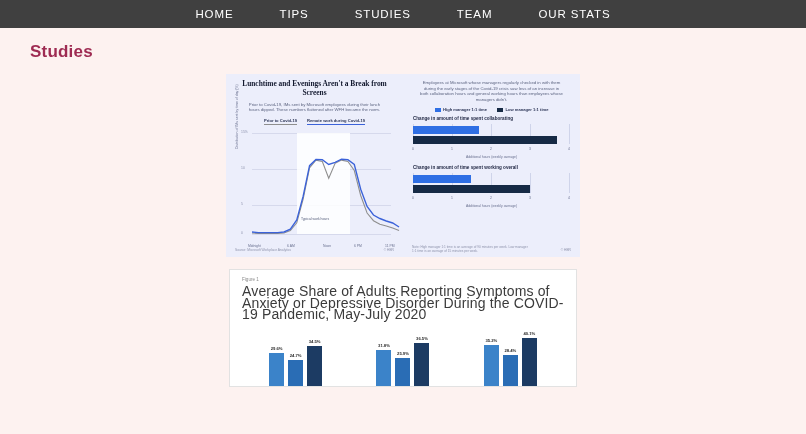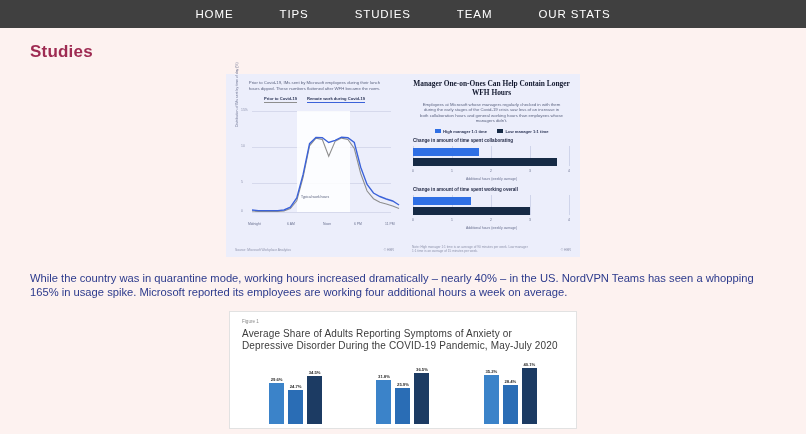--- a/index.html
+++ b/index.html
@@ -161,21 +161,21 @@
     width: 348px;
     background: #ffffff;
     border: 0.8px solid #e2e2e2;
     padding: 7px 12px 0 12px;
     height: 118px;
     overflow: hidden;
     position: relative;
   }
   .fig-num { font-size: 4.6px; color: #8a8a8a; margin-bottom: 4px; }
   .fig-title {
-    font-size: 10px; line-height: 11.5px; color: #3b3b3b;
+    font-size: 14px; line-height: 11.5px; color: #3b3b3b;
     letter-spacing: 0.15px;
   }
   .fig-plot {
     position: relative; height: 62px; margin-top: 11px;
     display: flex; justify-content: space-around; align-items: flex-end;
   }
   .fig-group { display: flex; align-items: flex-end; gap: 4px; }
   .fig-barwrap { position: relative; display: flex; flex-direction: column; align-items: center; justify-content: flex-end; }
   .fig-bar { width: 15px; }
   .fig-lbl {
@@ -196,20 +196,21 @@
   </div>
 </div>
 
 <div class="page">
 
   <h1 class="page-title">Studies</h1>
 
   <div class="charts-row">
 
     <div class="chart-panel left">
+      <div class="ch-title">Lunchtime and Evenings Aren't a Break from Screens</div>
       <div class="ch-sub">Prior to Covid-19, IMs sent by Microsoft employees during their lunch hours dipped. These numbers flattened after WFH became the norm.</div>
       <div class="ch-legend">
         <span class="lg">
           <span class="lg-label lg-plain">Prior to Covid-19</span>
         </span>
         <span class="lg">
           <span class="lg-label lg-underline">Remote work during Covid-19</span>
         </span>
       </div>
 
@@ -241,21 +242,20 @@
         <div class="xtick" style="left:150px;">11 PM</div>
       </div>
 
       <div class="ch-source">Source: Microsoft Workplace Analytics</div>
       <div class="ch-credit">© HBR</div>
     </div>
 
     <div class="divider-v"></div>
 
     <div class="chart-panel right">
-      <div class="ch-title">Manager One-on-Ones Can Help Contain Longer WFH Hours</div>
       <div class="ch-sub">Employees at Microsoft whose managers regularly checked in with them during the early stages of the Covid-19 crisis saw less of an increase in both collaboration hours and general working hours than employees whose managers didn't.</div>
       <div class="ch-legend">
         <span class="lg">
           <span class="lg-swatch" style="background:#2f6fe4;"></span>
           <span class="lg-label">High manager 1:1 time</span>
         </span>
         <span class="lg">
           <span class="lg-swatch" style="background:#162a45;"></span>
           <span class="lg-label">Low manager 1:1 time</span>
         </span>
@@ -297,21 +297,20 @@
           <div class="bb-xtick" style="left:156px;">4</div>
         </div>
         <div class="bb-axislabel">Additional hours (weekly average)</div>
       </div>
 
       <div class="bb-note">Note: High manager 1:1 time is an average of 90 minutes per week. Low manager 1:1 time is an average of 15 minutes per week.</div>
       <div class="ch-credit">© HBR</div>
     </div>
   </div>
 
-  <p class="para">While the country was in quarantine mode, working hours increased dramatically – nearly 40% – in the US. NordVPN Teams has seen a whopping 165% in usage spike. Microsoft reported its employees are working four additional hours a week on average.</p>
 
   <div class="figure-wrap">
     <div class="fig-num">Figure 1</div>
     <div class="fig-title">Average Share of Adults Reporting Symptoms of Anxiety or Depressive Disorder During the COVID-19 Pandemic, May-July 2020</div>
 
     <div class="fig-plot">
 
       <div class="fig-group">
         <div class="fig-barwrap">
           <span class="fig-lbl">29.6%</span>

